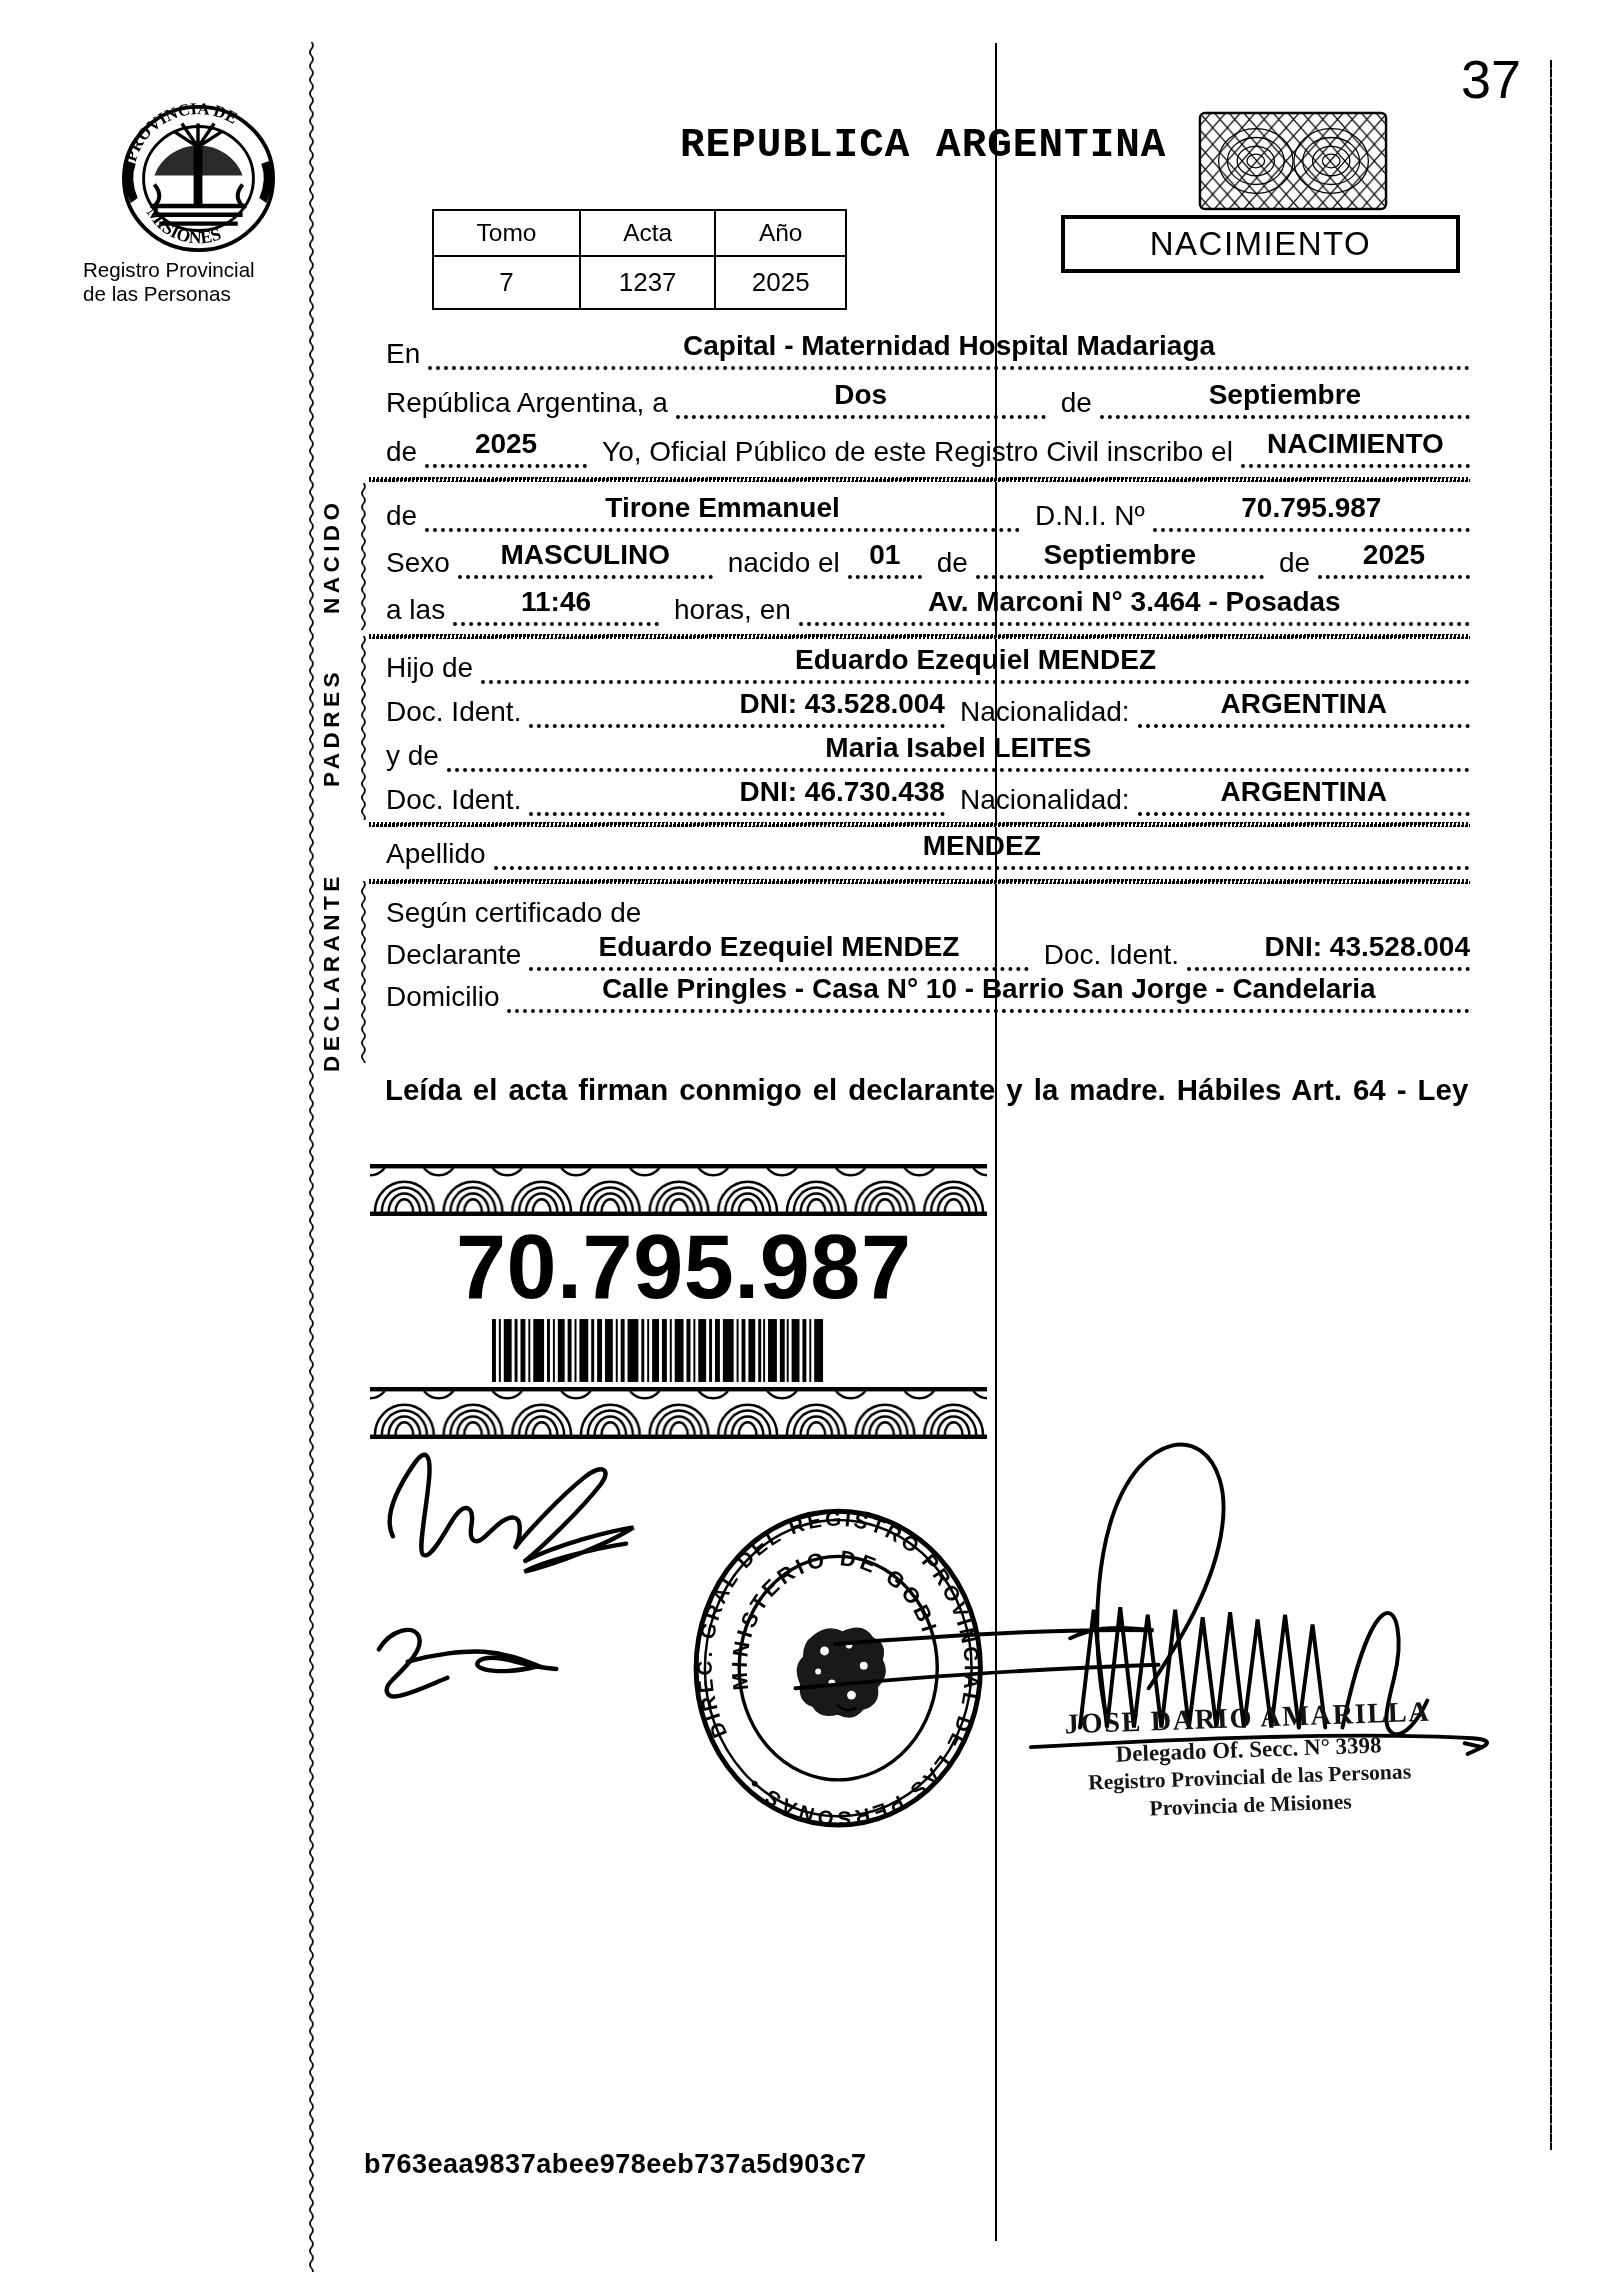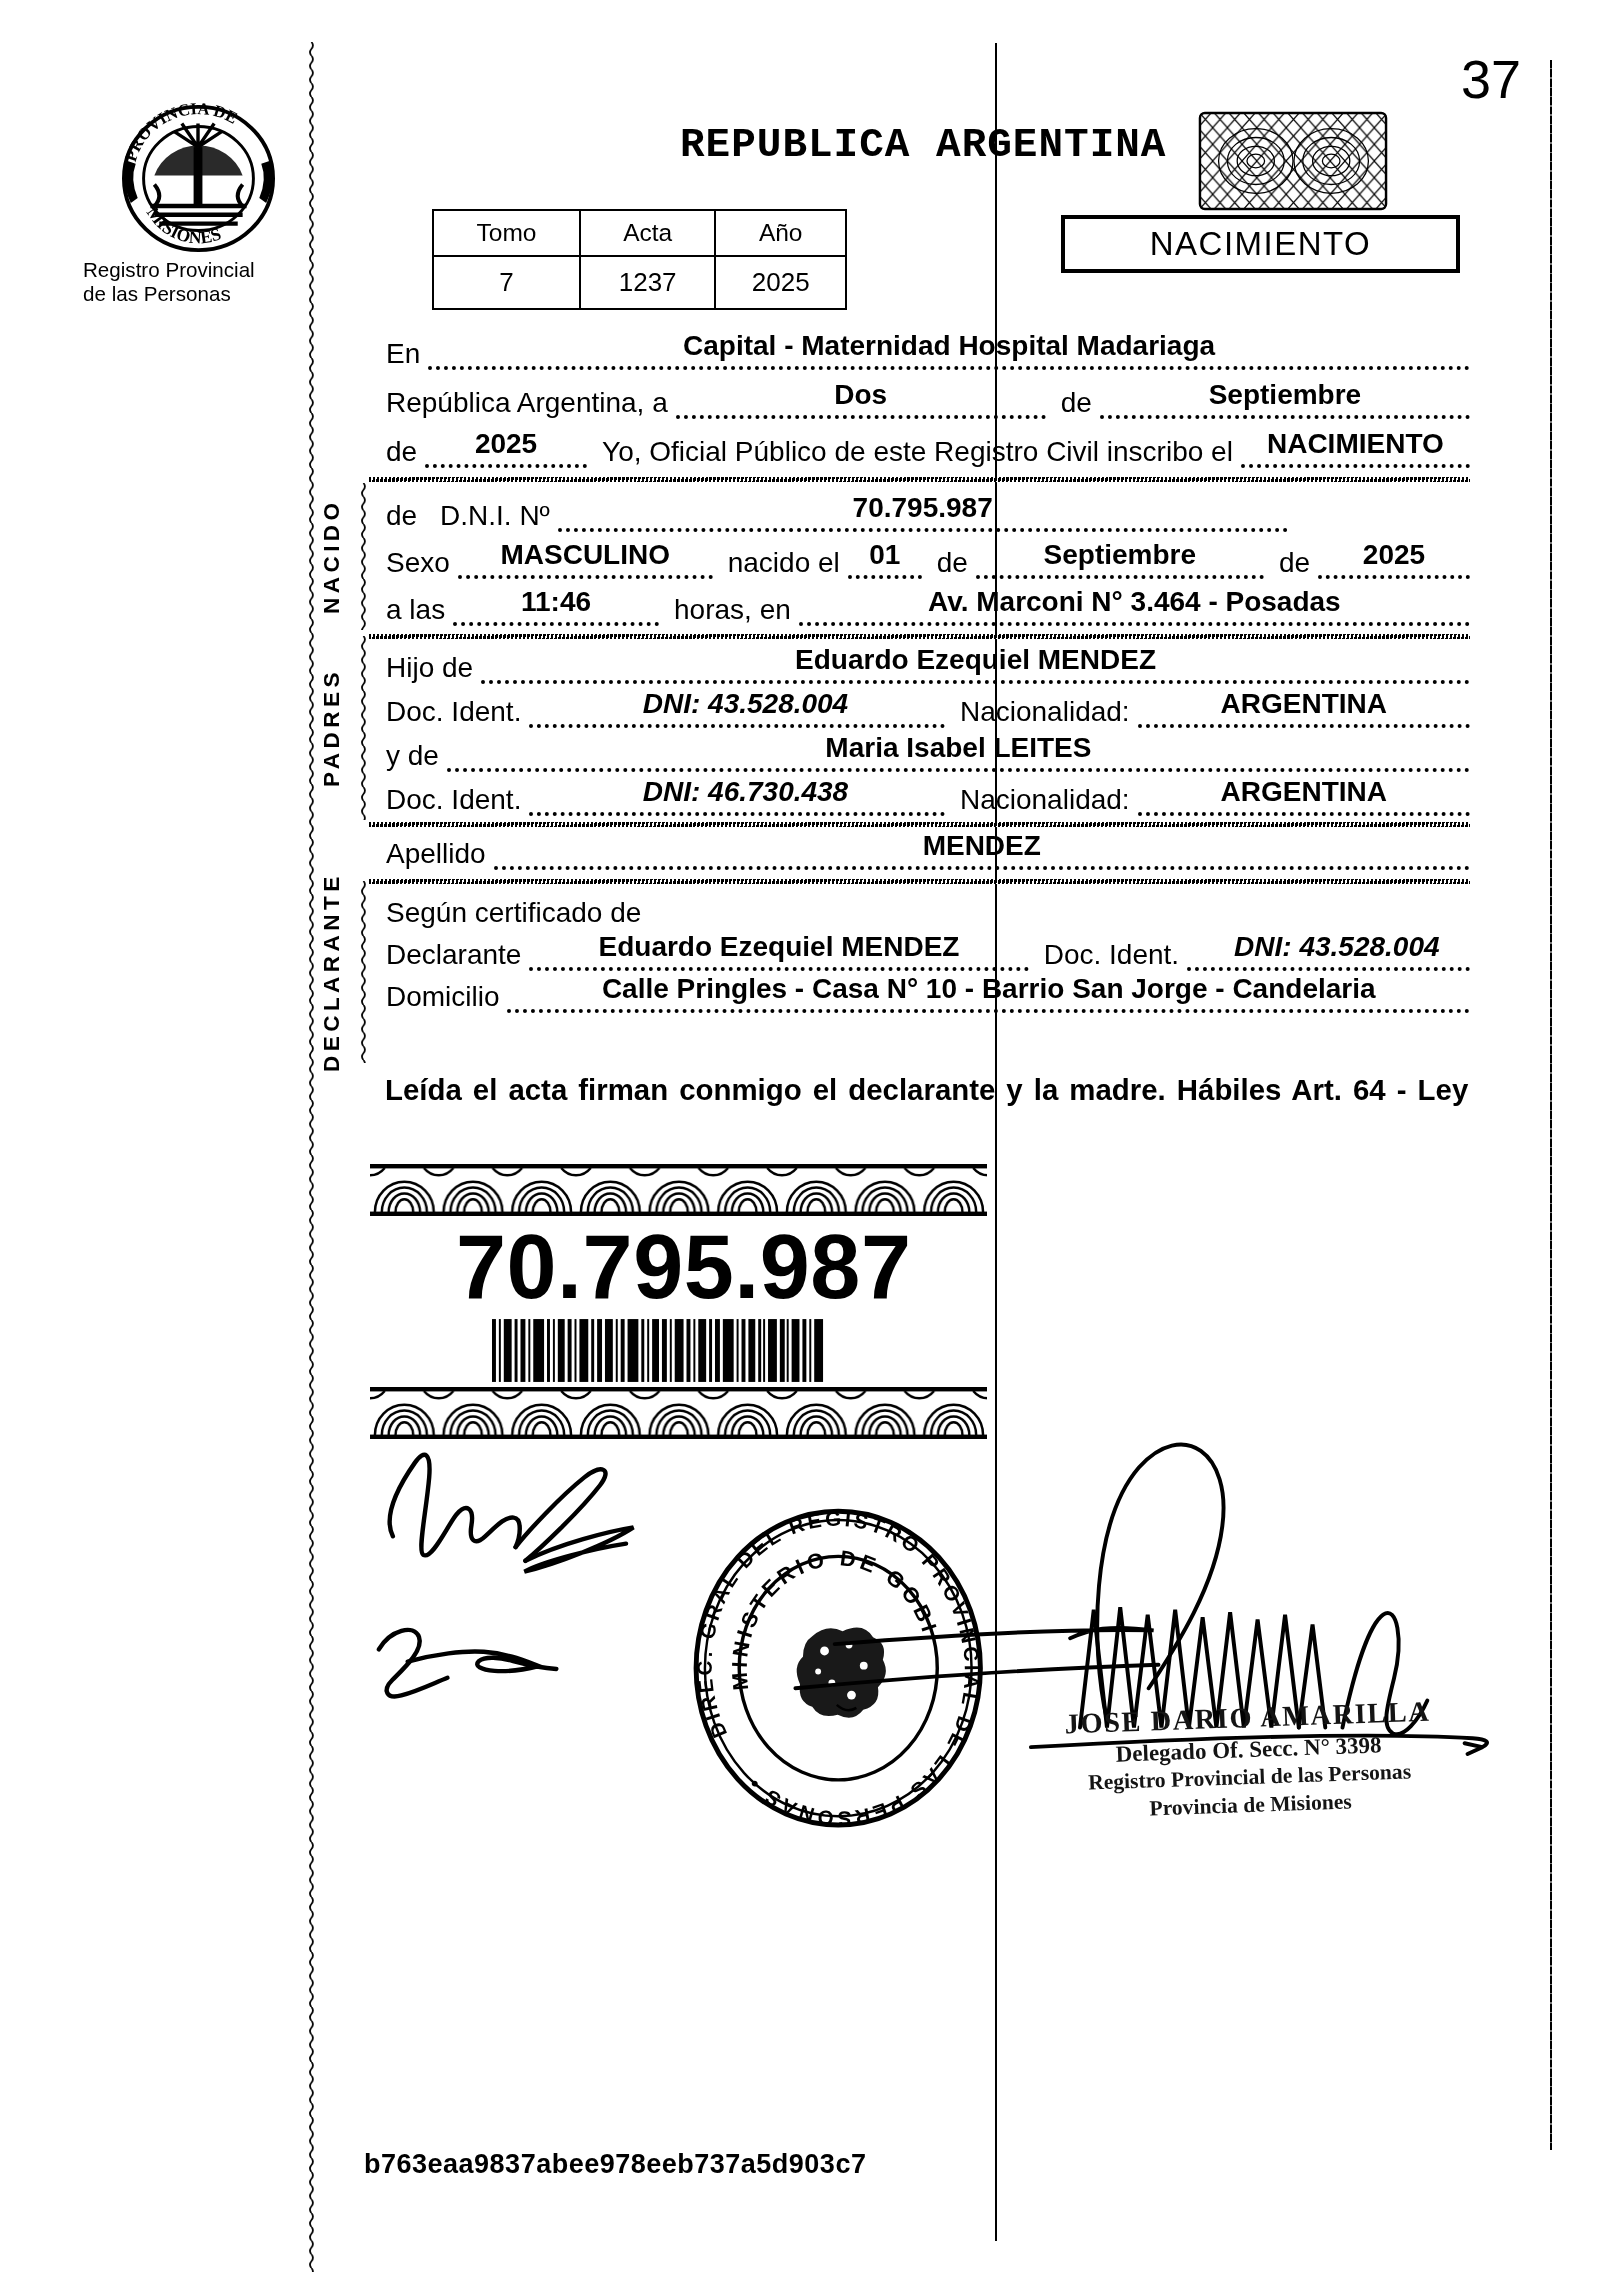--- a/index.html
+++ b/index.html
@@ -35,21 +35,21 @@
   .grp{display:flex;flex-direction:column;width:1099px;left:371px;}
   .line{display:flex;align-items:flex-end;}
   .g1 .line{height:49px}.gn .line{height:47px}.gp .line{height:44px}
   .ga .line{height:39px}.gd .line{height:42px}
   .lbl{white-space:pre;font-size:28px;padding:0 7.9px 0 2px;margin-left:13px;}
   .fill{border-bottom:4.4px dotted #000;text-align:center;font-weight:bold;font-size:28px;
         white-space:nowrap;overflow:visible;}
   .fill>span{display:inline-block;transform:translateY(-3.9px);}
   .fl1{flex:1}.fl15{flex:1.5}.fl08{flex:0.8}.fl12{flex:1.2}
   .w330{width:162px}.w520{width:255px}.w150{width:74px}.w310{width:152px}.w420{width:206px}
-  .fill.left{text-align:center;padding-left:16.7px;font-style:italic;}
+  .fill.left{text-align:right;padding-left:16.7px;}
 
   .sq{left:369px;width:1101px;height:5.4px;
       background:repeating-linear-gradient(100deg,#000 0 2.5px,#fff 2.5px 3.9px);}
 
   .vlabel{left:317px;width:30px;display:flex;align-items:center;justify-content:center;
           writing-mode:vertical-rl;transform:rotate(180deg);font-weight:bold;font-size:22.6px;
           letter-spacing:4.4px;}
 
   .para{left:385px;width:1099px;font-weight:bold;font-size:29.4px;line-height:1.22;
         word-spacing:2.9px;}
@@ -182,20 +182,21 @@
   <div class="abs sq" style="top:477px"></div>
 
   <div class="abs vlabel" style="top:483px;height:147px">NACIDO</div>
   <svg class="abs" style="left:360px;top:483px" width="6.9" height="147" viewBox="0 0 14 300">
     <rect width="14" height="300" fill="url(#wavy)"></rect>
     </svg>
 
   <div class="abs grp gn" style="top:485px">
     <div class="line">
       <span class="lbl">de</span>
+      <div class="fill fl15"><span>Tirone Emmanuel</span></div>
       <span class="lbl">D.N.I. Nº</span>
       <div class="fill fl08"><span>70.795.987</span></div>
     </div>
     <div class="line">
       <span class="lbl">Sexo</span>
       <div class="fill w520"><span>MASCULINO</span></div>
       <span class="lbl">nacido el</span>
       <div class="fill w150"><span>01</span></div>
       <span class="lbl">de</span>
       <div class="fill fl1"><span>Septiembre</span></div>

